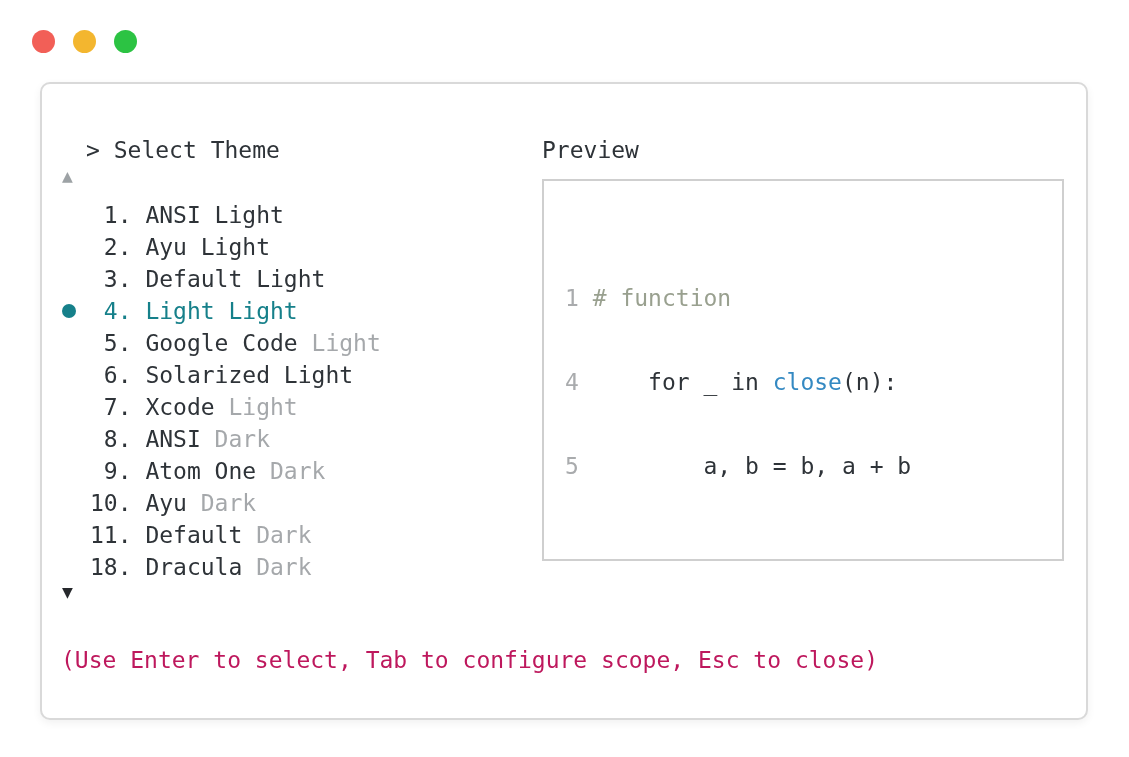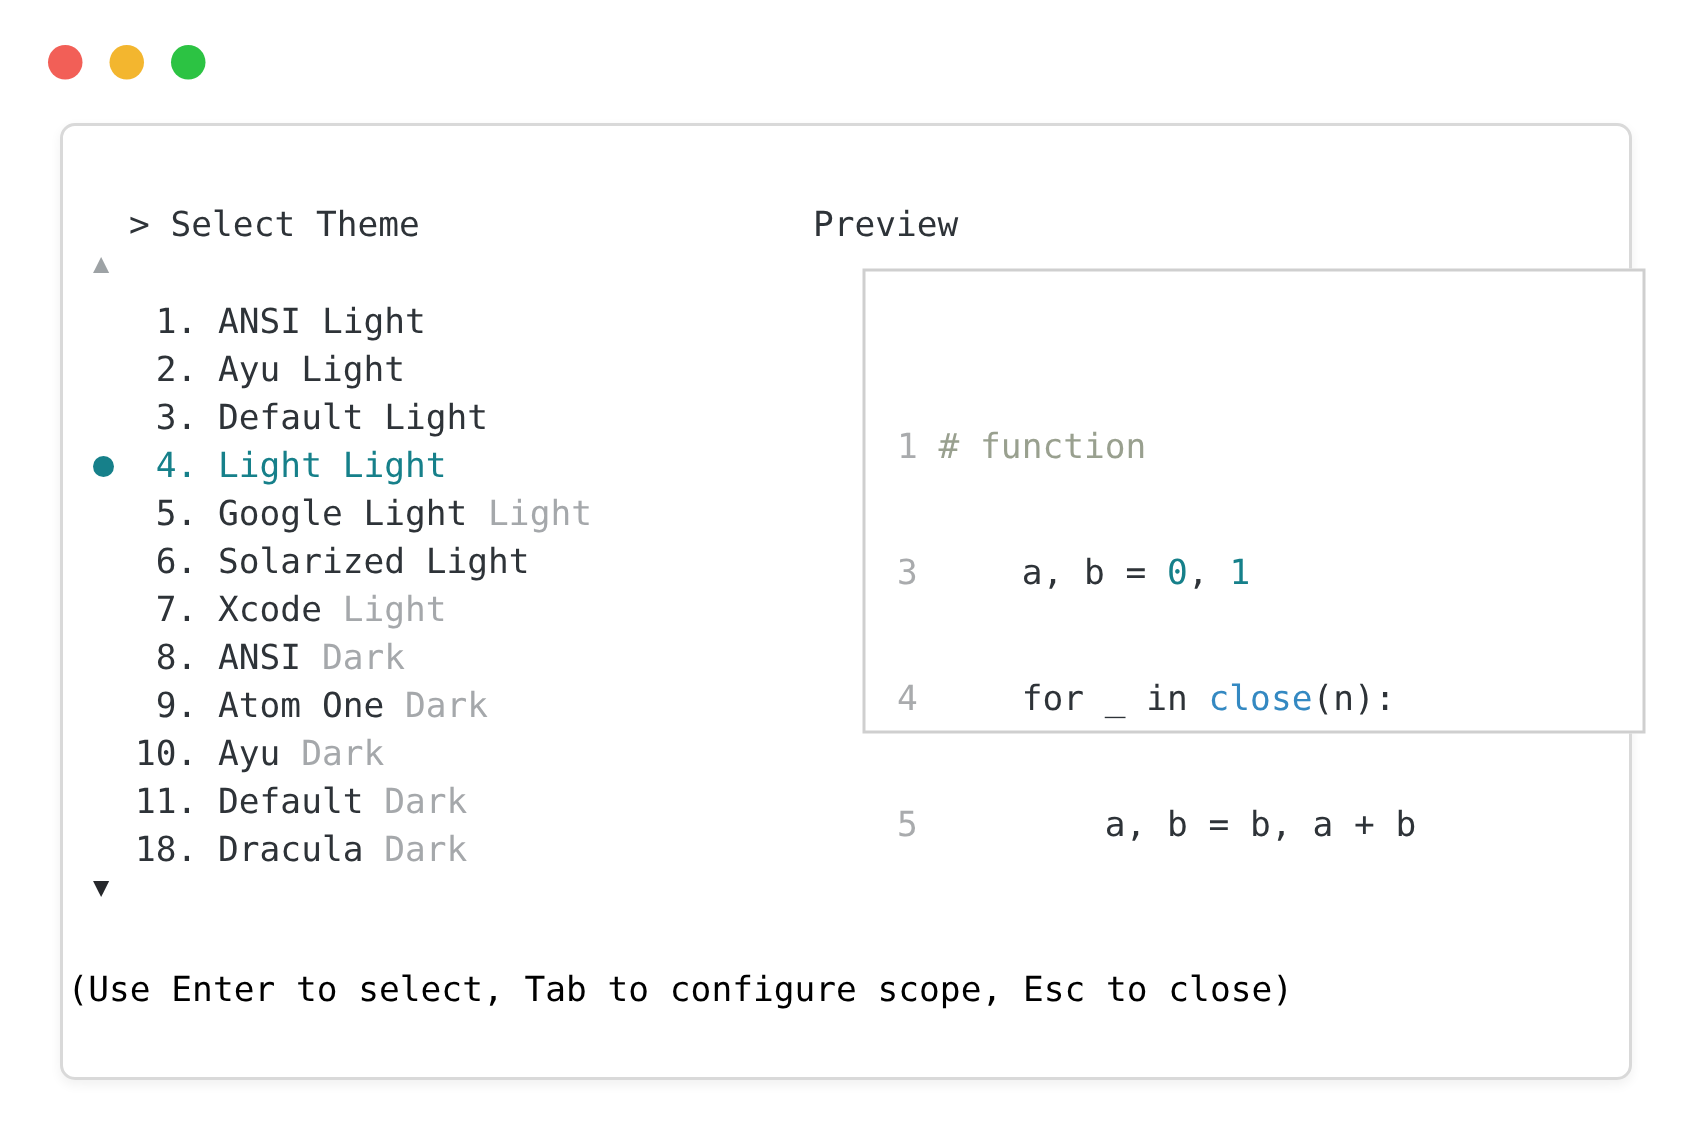--- a/index.html
+++ b/index.html
@@ -38,26 +38,26 @@
   .theme-list { position: absolute; left: 20px; top: 115px; }
   .theme-row { display: flex; align-items: center; height: 32px; white-space: pre; cursor: pointer; }
   .bullet-col { width: 28px; display: inline-flex; align-items: center; }
   .dot { width: 14px; height: 14px; border-radius: 50%; background: #16808a; visibility: hidden; }
   .theme-row.selected .dot { visibility: visible; }
   .num { display: inline-block; width: 3ch; text-align: right; }
   .gap { display: inline-block; width: 1ch; }
   .theme-row.selected { color: #16808a; }
   .theme-row.muted .tvariant { color: #a5a8ab; }
 
-  .hint { position: absolute; left: 3px; top: 560px; height: 32px; line-height: 32px; color: #000000; white-space: pre; }
+  .hint { position: absolute; left: 19px; top: 560px; height: 32px; line-height: 32px; color: #be185d; white-space: pre; }
 
   
   .preview-panel {
-    position: absolute; left: 500px; top: 95px; width: 522px; height: 310px;
-    border: 2px solid #cfcfcf; background: #ffffff; margin-left: 33px;
+    position: absolute; left: 500px; top: 95px; width: 522px; height: 382px;
+    border: 2px solid #cfcfcf; background: #ffffff;
   }
   .code { position: absolute; left: 21px; top: 49px; white-space: pre; }
   .code-line { height: 32px; line-height: 32px; }
 
   .ln { color: #a9abad; }
   .cm { color: #99a08f; }
   .fn-red { color: #ad2a2e; }
   .fn-blue { color: #3489c2; }
   .tn { color: #16808a; }
 </style>
@@ -76,38 +76,37 @@
 
   <div class="preview-title">Preview</div>
 
   <div class="scroll-up">▲</div>
 
   <div class="theme-list">
     <div class="theme-row"><span class="bullet-col"><span class="dot"></span></span><span class="num">1.</span><span class="gap"></span><span class="tname">ANSI</span><span class="gap"></span><span class="tvariant">Light</span></div>
     <div class="theme-row"><span class="bullet-col"><span class="dot"></span></span><span class="num">2.</span><span class="gap"></span><span class="tname">Ayu</span><span class="gap"></span><span class="tvariant">Light</span></div>
     <div class="theme-row"><span class="bullet-col"><span class="dot"></span></span><span class="num">3.</span><span class="gap"></span><span class="tname">Default</span><span class="gap"></span><span class="tvariant">Light</span></div>
     <div class="theme-row selected"><span class="bullet-col"><span class="dot"></span></span><span class="num">4.</span><span class="gap"></span><span class="tname">Light</span><span class="gap"></span><span class="tvariant">Light</span></div>
-    <div class="theme-row muted"><span class="bullet-col"><span class="dot"></span></span><span class="num">5.</span><span class="gap"></span><span class="tname">Google Light</span><span class="gap"></span><span class="tvariant">Light</span></div>
+    <div class="theme-row muted"><span class="bullet-col"><span class="dot"></span></span><span class="num">5.</span><span class="gap"></span><span class="tname">Google Code</span><span class="gap"></span><span class="tvariant">Light</span></div>
     <div class="theme-row"><span class="bullet-col"><span class="dot"></span></span><span class="num">6.</span><span class="gap"></span><span class="tname">Solarized</span><span class="gap"></span><span class="tvariant">Light</span></div>
     <div class="theme-row muted"><span class="bullet-col"><span class="dot"></span></span><span class="num">7.</span><span class="gap"></span><span class="tname">Xcode</span><span class="gap"></span><span class="tvariant">Light</span></div>
     <div class="theme-row muted"><span class="bullet-col"><span class="dot"></span></span><span class="num">8.</span><span class="gap"></span><span class="tname">ANSI</span><span class="gap"></span><span class="tvariant">Dark</span></div>
     <div class="theme-row muted"><span class="bullet-col"><span class="dot"></span></span><span class="num">9.</span><span class="gap"></span><span class="tname">Atom One</span><span class="gap"></span><span class="tvariant">Dark</span></div>
     <div class="theme-row muted"><span class="bullet-col"><span class="dot"></span></span><span class="num">10.</span><span class="gap"></span><span class="tname">Ayu</span><span class="gap"></span><span class="tvariant">Dark</span></div>
     <div class="theme-row muted"><span class="bullet-col"><span class="dot"></span></span><span class="num">11.</span><span class="gap"></span><span class="tname">Default</span><span class="gap"></span><span class="tvariant">Dark</span></div>
     <div class="theme-row muted"><span class="bullet-col"><span class="dot"></span></span><span class="num">18.</span><span class="gap"></span><span class="tname">Dracula</span><span class="gap"></span><span class="tvariant">Dark</span></div>
   </div>
 
   <div class="scroll-down">▼</div>
 
   <div class="hint">(Use Enter to select, Tab to configure scope, Esc to close)</div>
 
   <div class="preview-panel">
     <div class="code">
       <div class="code-line"><span class="ln">1 </span><span class="cm"># function</span></div>
-      <div class="code-line"><span class="ln">3 </span><span>    a, b = </span><span class="tn">0</span><span>, </span><span class="tn">1</span></div>
       <div class="code-line"><span class="ln">4 </span><span>    for _ in </span><span class="fn-blue">close</span><span>(n):</span></div>
       <div class="code-line"><span class="ln">5 </span><span>        a, b = b, a + b</span></div>
       
       
       
     </div>
   </div>
 
 </div>
 

